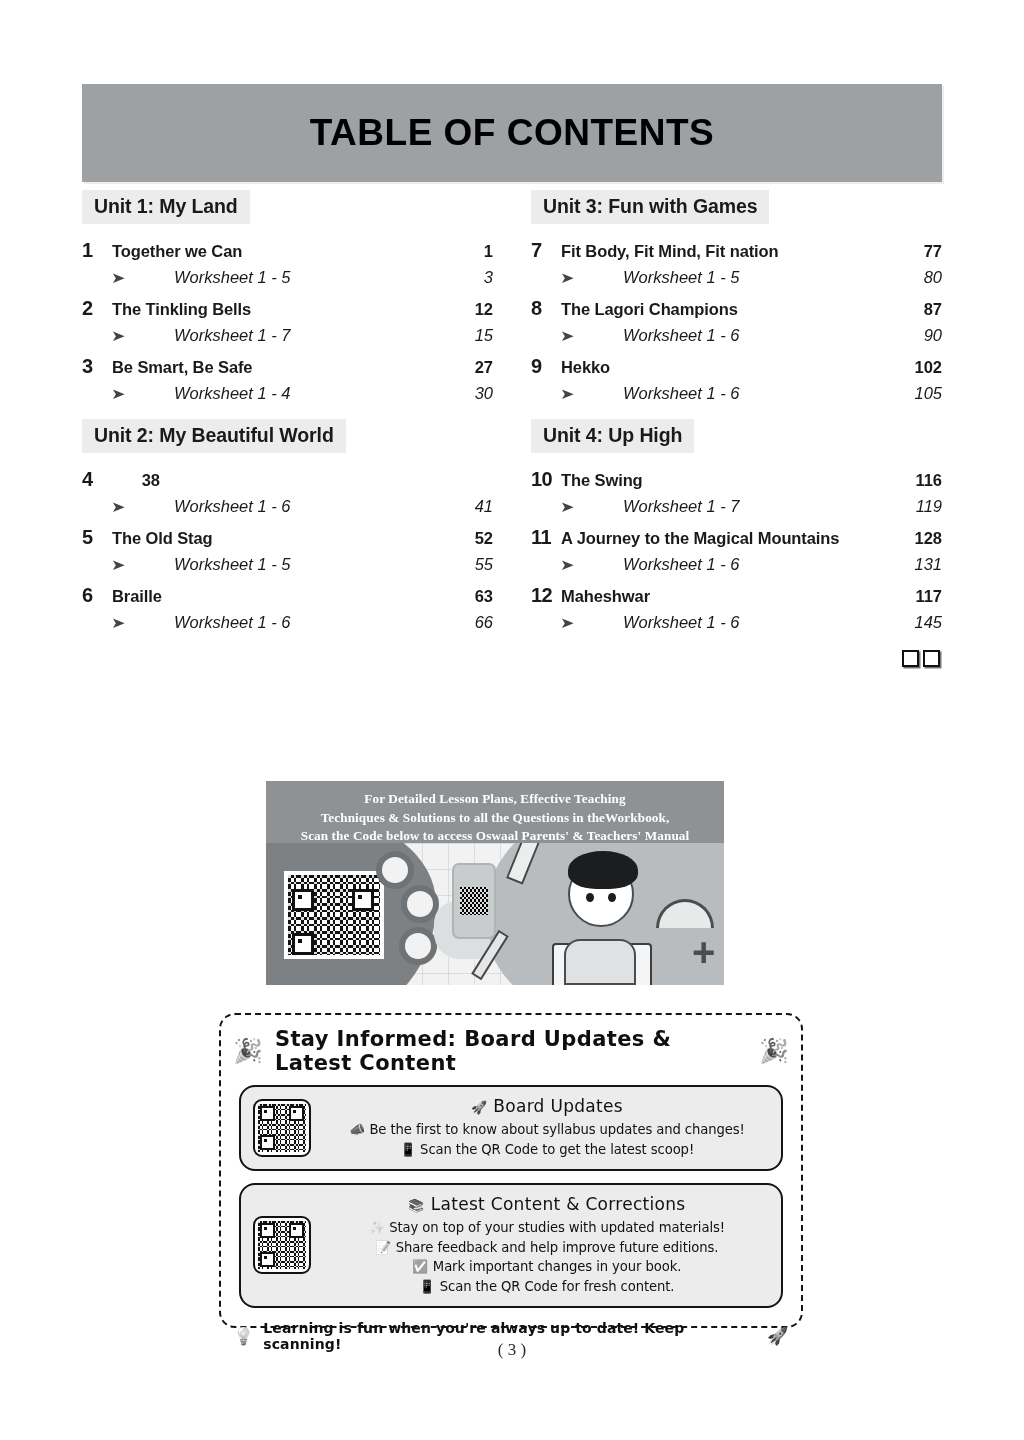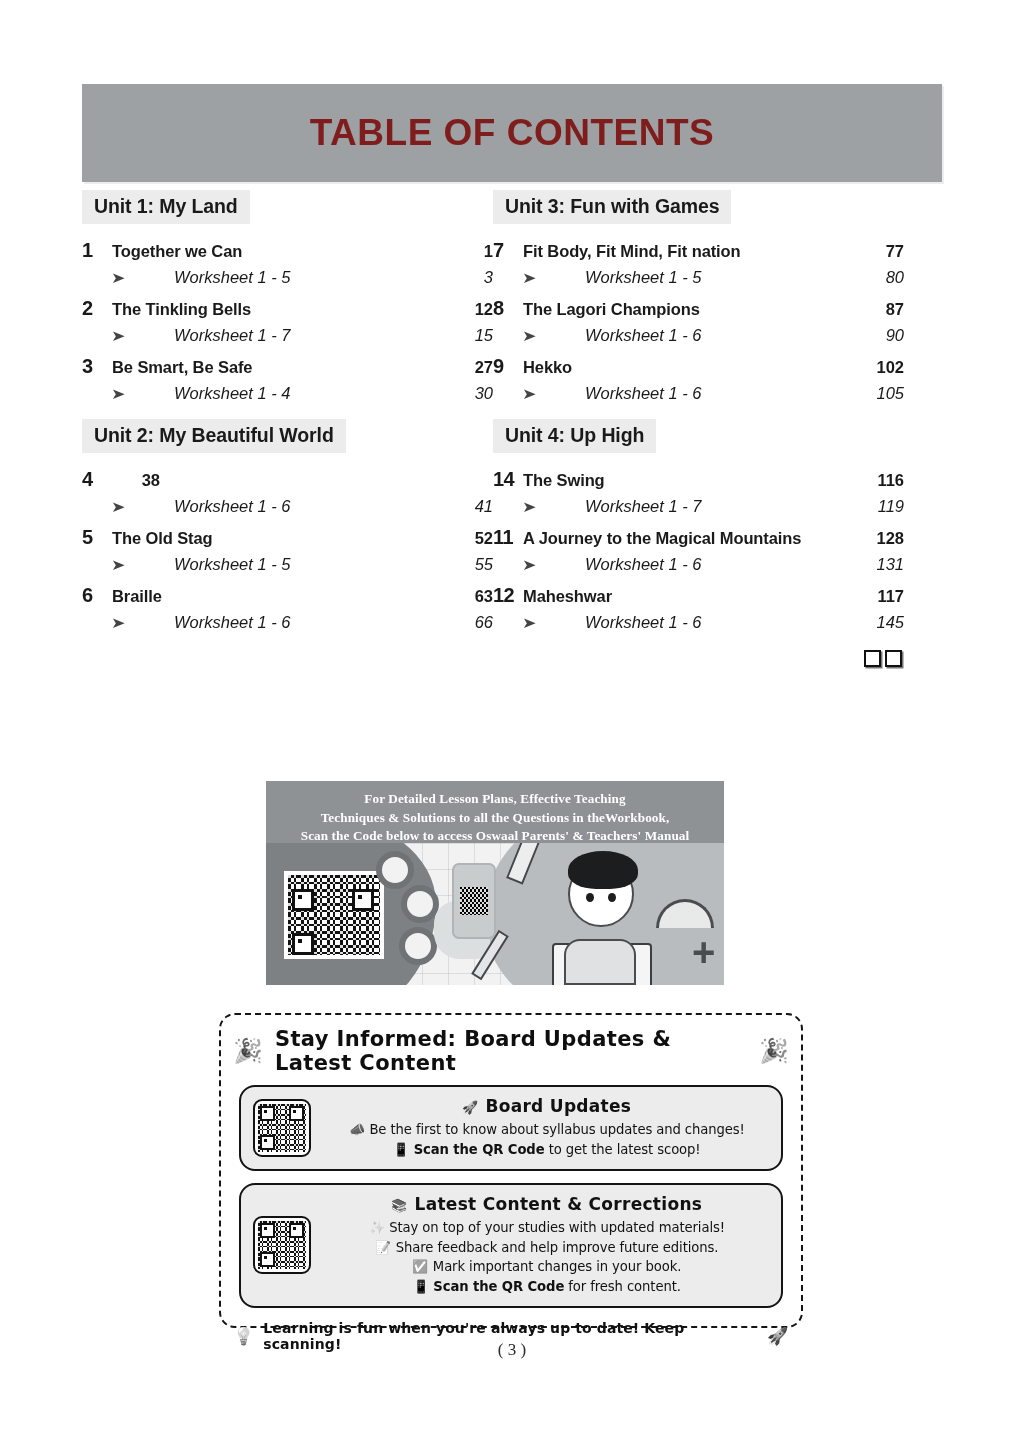--- a/index.html
+++ b/index.html
@@ -23,34 +23,35 @@
     top: 84px;
     width: 860px;
     height: 98px;
     background: #9da1a4;
     display: flex;
     align-items: center;
     justify-content: center;
     box-shadow: 2px 2px 0 rgba(0,0,0,0.07);
   }
   .toc-title-bar .title-text {
-    color: #7f1d1d;
+    color: #000000;
     font-size: 37px;
     font-weight: bold;
     letter-spacing: 0.5px;
     font-family: "Liberation Sans", sans-serif;
   }
 
   
   .toc-columns {
     position: absolute;
     left: 82px;
     top: 190px;
     width: 860px;
     display: flex;
+    gap: 38px;
   }
   .toc-col { width: 411px; }
 
   .unit-header {
     display: inline-block;
     background: #ececec;
     font-size: 19.5px;
     font-weight: bold;
     color: #1a1a1a;
     padding: 5px 12px 6px 12px;
@@ -384,30 +385,30 @@
     background: #111;
   }
   .card-body {
     flex: 1 1 auto;
     text-align: center;
     font-family: "DejaVu Sans", sans-serif;
     color: #111;
   }
   .card-title {
     font-size: 17px;
-    font-weight: bold;
+    font-weight: normal;
     margin-bottom: 4px;
     letter-spacing: 0.3px;
   }
   .card-line {
     font-size: 13.2px;
     line-height: 1.45;
     letter-spacing: -0.1px;
   }
-  .card-line .b { font-weight: bold; }
+  .card-line .b { font-weight: normal; }
   .emoji { filter: grayscale(1) contrast(1.05); font-size: 13px; }
 
   .stay-footer {
     display: flex;
     align-items: center;
     justify-content: center;
     gap: 9px;
     margin-top: 4px;
     font-family: "DejaVu Sans", sans-serif;
     font-weight: bold;
@@ -506,21 +507,21 @@
         </div><div class="chapter-row">
           <div class="ch-num">9</div>
           <div class="ch-title">Hekko</div>
           <div class="ch-page">102</div>
         </div><div class="worksheet-row">
           <div class="ws-bullet"><span class="ws-arrow">➤</span></div>
           <div class="ws-title">Worksheet 1 - 6</div>
           <div class="ws-page">105</div>
         </div></div>
       <div class="unit-block second"><div class="unit-header">Unit 4: Up High</div><div class="chapter-row">
-          <div class="ch-num">14</div>
+          <div class="ch-num">10</div>
           <div class="ch-title">The Swing</div>
           <div class="ch-page">116</div>
         </div><div class="worksheet-row">
           <div class="ws-bullet"><span class="ws-arrow">➤</span></div>
           <div class="ws-title">Worksheet 1 - 7</div>
           <div class="ws-page">119</div>
         </div><div class="chapter-row">
           <div class="ch-num">11</div>
           <div class="ch-title">A Journey to the Magical Mountains</div>
           <div class="ch-page">128</div>

